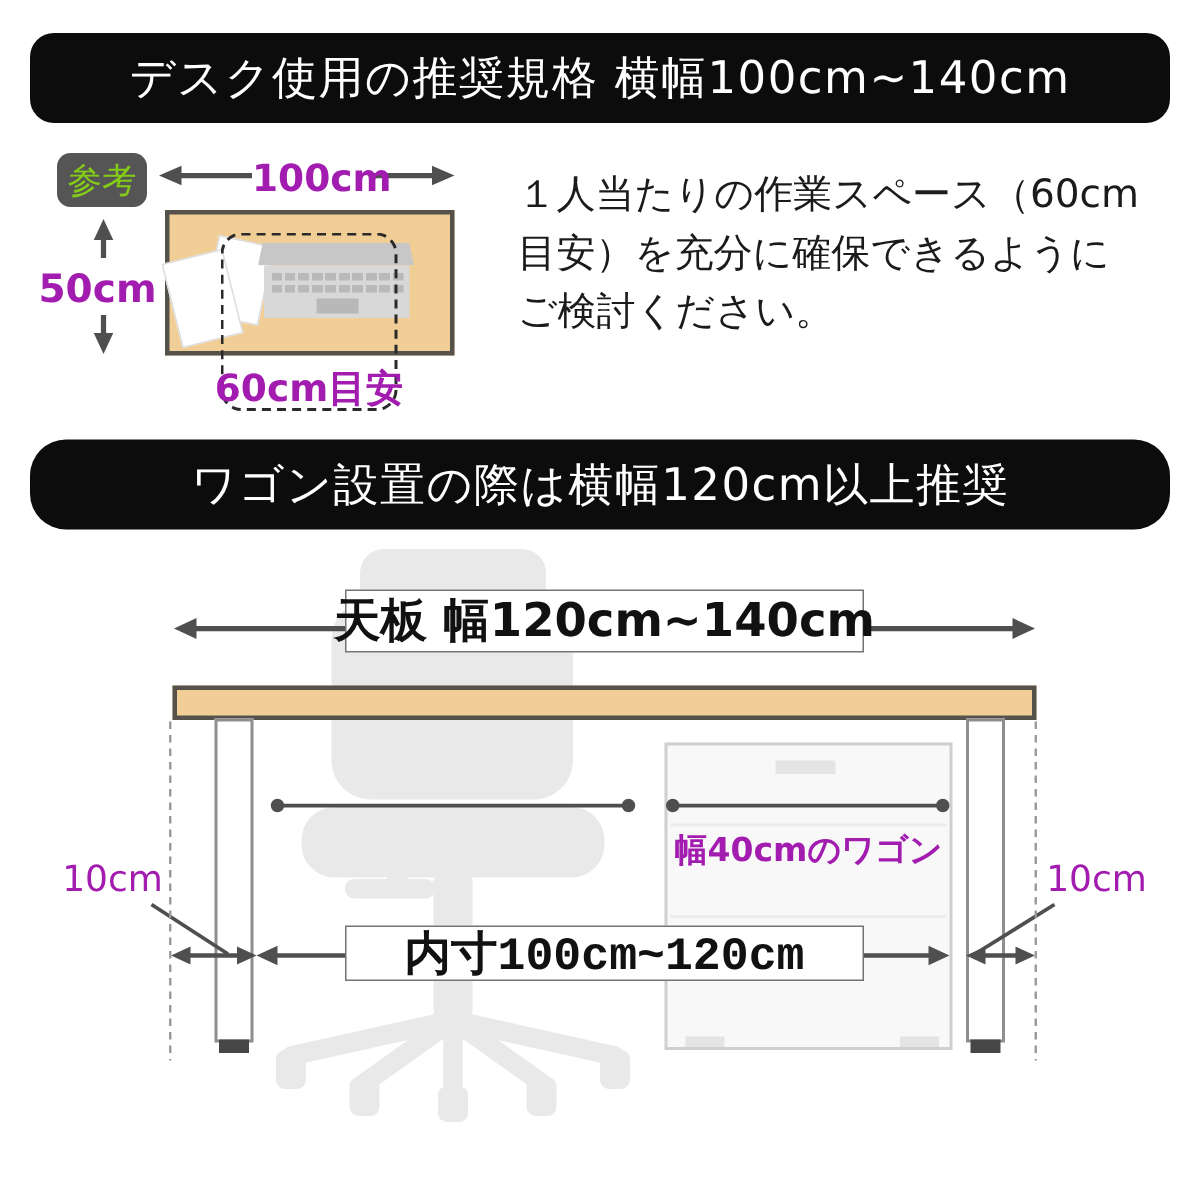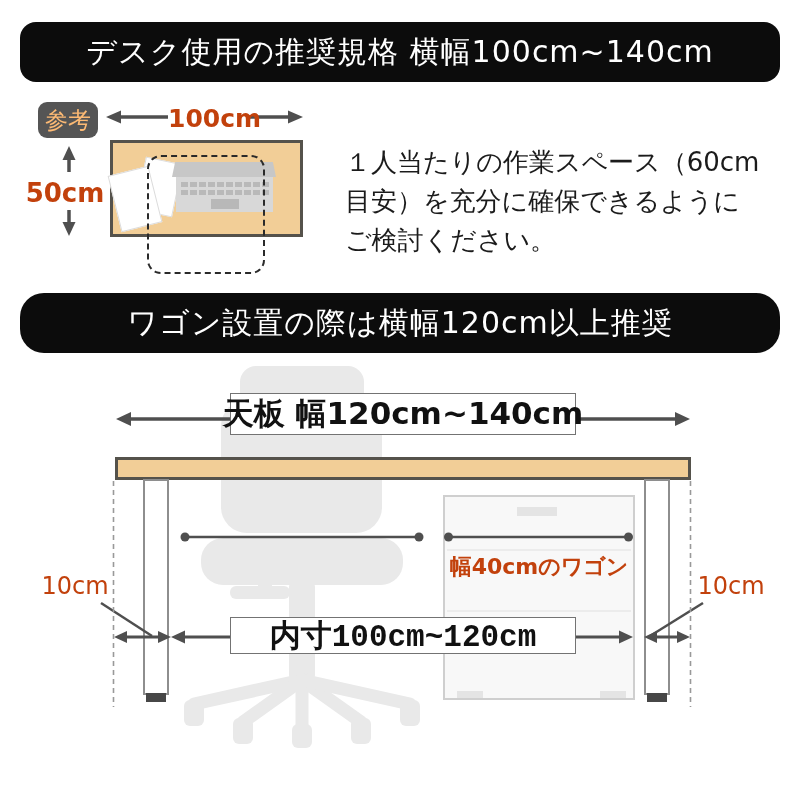--- a/index.html
+++ b/index.html
@@ -2,24 +2,24 @@
 <html><head>
 <meta charset="utf-8">
 <style>
   html,body{margin:0;padding:0;background:#fff;}
   #page{position:relative;width:800px;height:800px;background:#ffffff;overflow:hidden;
         font-family:"DejaVu Sans",sans-serif;color:#111;}
   .abs{position:absolute;box-sizing:border-box;}
   .bar{left:20px;width:760px;height:60px;background:#0c0c0c;color:#fff;
        display:flex;align-items:center;justify-content:center;
        font-size:30px;font-weight:500;letter-spacing:1px;z-index:40;}
-  .badge{left:38px;top:102px;width:60px;height:36px;background:#555555;color:#fdba74;
+  .badge{left:38px;top:102px;width:60px;height:36px;background:#555555;color:#84cc16;
          border-radius:9px;display:flex;align-items:center;justify-content:center;
          font-size:23px;font-weight:500;z-index:40;}
-  .dim-label{font-weight:700;color:#c2410c;text-align:center;z-index:40;}
+  .dim-label{font-weight:700;color:#a21caf;text-align:center;z-index:40;}
   .whitebox{background:#fff;border:1px solid #737373;display:flex;align-items:center;
             justify-content:center;font-size:31px;font-weight:700;color:#111;
             z-index:40;white-space:nowrap;}
   .desk-fill{background:#F2CE97;border:3px solid #55524b;}
   .leg{background:#ffffff;border:2px solid #8e8e8e;z-index:20;}
   .foot{background:#474747;z-index:21;}
   .svg-layer{left:0;top:0;z-index:30;pointer-events:none;}
   .chair-layer{left:0;top:0;z-index:5;pointer-events:none;}
   .paper{background:#ffffff;border:1.5px solid #dcdcdc;z-index:22;}
   .keys{background-image:repeating-linear-gradient(90deg,#b9b9b9 0 7px,rgba(0,0,0,0) 7px 9px);}
@@ -50,25 +50,26 @@
   <div class="abs paper" style="left:114px;top:170px;width:42px;height:58px;transform:rotate(-14deg);"></div>
 
   <div class="abs" style="left:172px;top:162px;width:104px;height:15px;background:#c7c7c7;z-index:22;
        clip-path:polygon(3% 0,97% 0,100% 100%,0 100%);"></div>
   <div class="abs" style="left:176px;top:177px;width:97px;height:35px;background:#d8d8d8;z-index:22;"></div>
   <div class="abs keys" style="left:181px;top:182px;width:88px;height:5px;z-index:23;"></div>
   <div class="abs keys" style="left:181px;top:190px;width:88px;height:5px;z-index:23;"></div>
   <div class="abs" style="left:211px;top:199px;width:28px;height:10px;background:#b8b8b8;z-index:23;"></div>
 
   <div class="abs dashed-box" style="left:147px;top:155px;width:118px;height:119px;"></div>
+  <div class="abs dim-label" style="left:132px;top:242px;width:148px;font-size:25px;">60cm目安</div>
 
   <div class="abs dim-label" style="left:168px;top:104px;width:80px;font-size:25px;">100cm</div>
   <div class="abs dim-label" style="left:25px;top:178px;width:80px;font-size:26px;">50cm</div>
 
-  <div class="abs para" style="left:345px;top:111px;width:420px;margin-top:32px;">１人当たりの作業スペース（60cm目安）を充分に確保できるようにご検討ください。</div>
+  <div class="abs para" style="left:345px;top:111px;width:420px;">１人当たりの作業スペース（60cm目安）を充分に確保できるようにご検討ください。</div>
 
   <div class="abs bar" style="top:293px;border-radius:24px;">
     <span>ワゴン設置の際は横幅120cm以上推奨</span>
   </div>
 
   <svg class="abs chair-layer" width="800" height="800" viewBox="0 0 800 800">
     <g fill="#E9E9E9">
       <rect x="240" y="366" width="124" height="52" rx="16"></rect>
       <rect x="221" y="400" width="161" height="133" rx="26"></rect>
       <rect x="201" y="538" width="202" height="47" rx="22"></rect>

